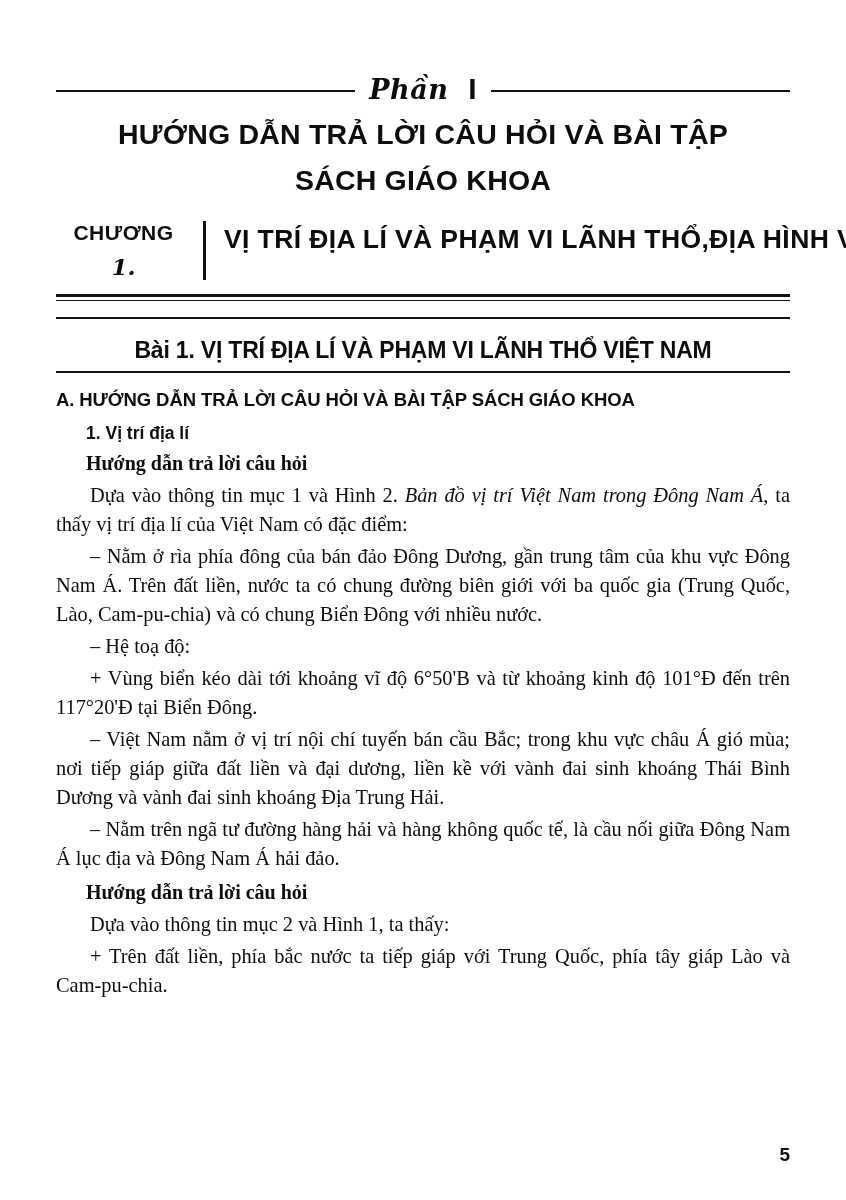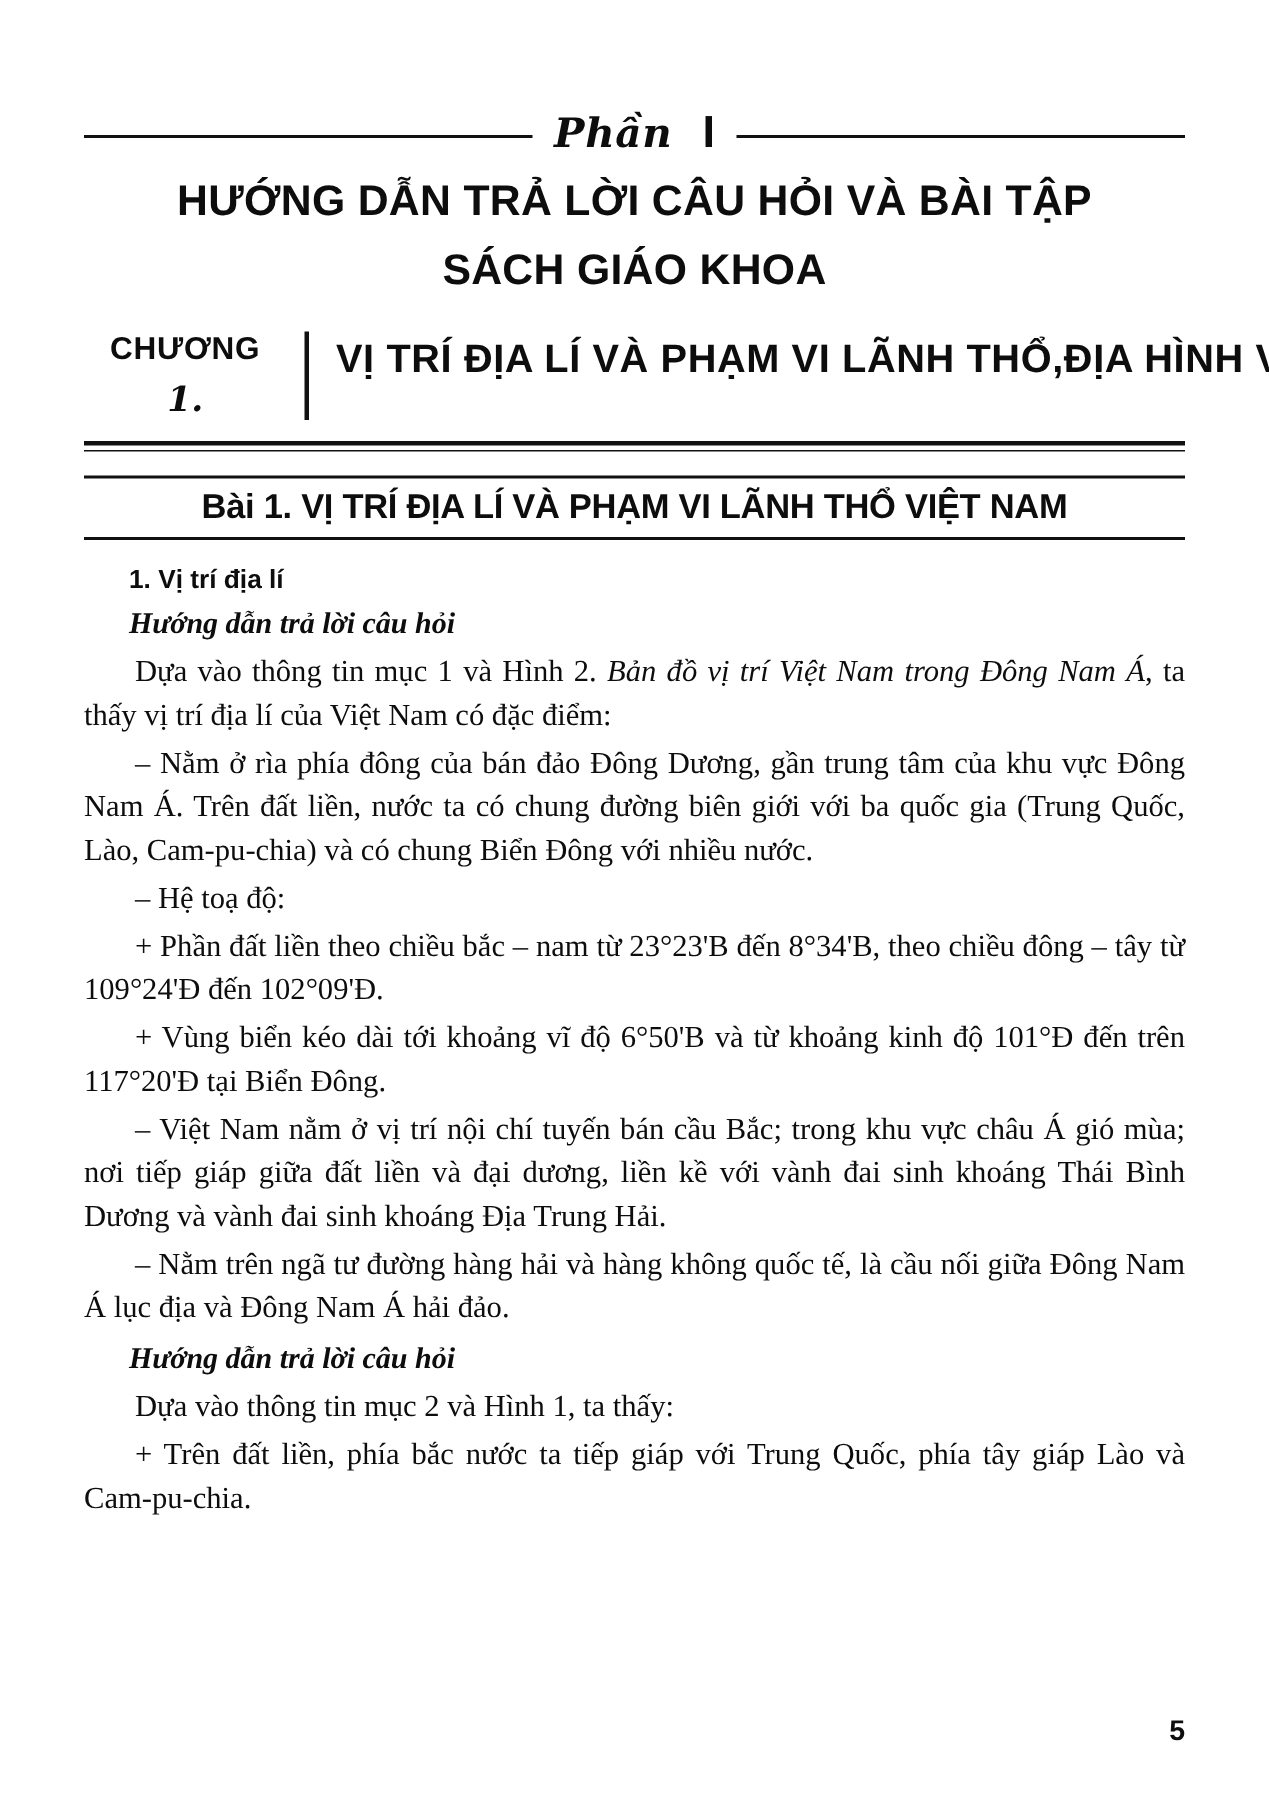--- a/index.html
+++ b/index.html
@@ -115,21 +115,21 @@
     border-bottom: 1.5px solid #111;
     height: 3px;
     margin: 14px 0 16px 0;
   }
 
   
   .lesson-banner {
     border-top: 2px solid #111;
     border-bottom: 2px solid #111;
     text-align: center;
-    padding: 5px 0 7px 0;
+    padding: 18px 0 7px 0;
     margin-bottom: 16px;
   }
   .lesson-banner-text {
     font-family: "Liberation Sans", sans-serif;
     font-weight: bold;
     font-size: 23px;
     letter-spacing: -0.2px;
   }
 
   
@@ -142,21 +142,20 @@
   }
   .sub-head {
     font-family: "Liberation Sans", sans-serif;
     font-weight: bold;
     font-size: 17.5px;
     margin: 12px 0 8px 30px;
   }
   .guide-head {
     font-family: "Liberation Serif", serif;
     font-weight: bold;
-    font-style: italic;
     font-size: 20px;
     margin: 8px 0 6px 30px;
   }
   p.body {
     font-size: 20.4px;
     line-height: 1.42;
     margin: 0 0 3px 0;
     text-align: justify;
     text-indent: 34px;
   }
@@ -196,29 +195,29 @@
       <div class="chapter-title-line">ĐỊA HÌNH VÀ KHOÁNG SẢN VIỆT NAM</div>
     </div>
   </div>
 
   <div class="double-rule"></div>
 
   <div class="lesson-banner">
     <span class="lesson-banner-text">Bài 1. VỊ TRÍ ĐỊA LÍ VÀ PHẠM VI LÃNH THỔ VIỆT NAM</span>
   </div>
 
+  <div class="sec-a">A. HƯỚNG DẪN TRẢ LỜI CÂU HỎI VÀ BÀI TẬP SÁCH GIÁO KHOA</div>
 
   <div class="sub-head">1. Vị trí địa lí</div>
   <div class="guide-head">Hướng dẫn trả lời câu hỏi</div>
 
   <p class="body"><span>Dựa vào thông tin mục 1 và Hình 2. </span><span class="it">Bản đồ vị trí Việt Nam trong Đông Nam Á</span><span>, ta thấy vị trí địa lí của Việt Nam có đặc điểm:</span></p>
 
   <p class="body">– Nằm ở rìa phía đông của bán đảo Đông Dương, gần trung tâm của khu vực Đông Nam Á. Trên đất liền, nước ta có chung đường biên giới với ba quốc gia (Trung Quốc, Lào, Cam-pu-chia) và có chung Biển Đông với nhiều nước.</p>
   <p class="body">– Hệ toạ độ:</p>
-  <p class="body">+ Phần đất liền theo chiều bắc – nam từ 23°23'B đến 8°34'B, theo chiều đông – tây từ 109°24'Đ đến 102°09'Đ.</p>
   <p class="body">+ Vùng biển kéo dài tới khoảng vĩ độ 6°50'B và từ khoảng kinh độ 101°Đ đến trên 117°20'Đ tại Biển Đông.</p>
   <p class="body">– Việt Nam nằm ở vị trí nội chí tuyến bán cầu Bắc; trong khu vực châu Á gió mùa; nơi tiếp giáp giữa đất liền và đại dương, liền kề với vành đai sinh khoáng Thái Bình Dương và vành đai sinh khoáng Địa Trung Hải.</p>
   <p class="body">– Nằm trên ngã tư đường hàng hải và hàng không quốc tế, là cầu nối giữa Đông Nam Á lục địa và Đông Nam Á hải đảo.</p>
 
   <div class="guide-head">Hướng dẫn trả lời câu hỏi</div>
 
   <p class="body">Dựa vào thông tin mục 2 và Hình 1, ta thấy:</p>
   <p class="body">+ Trên đất liền, phía bắc nước ta tiếp giáp với Trung Quốc, phía tây giáp Lào và Cam-pu-chia.</p>
 
   <div class="page-number">5</div>

